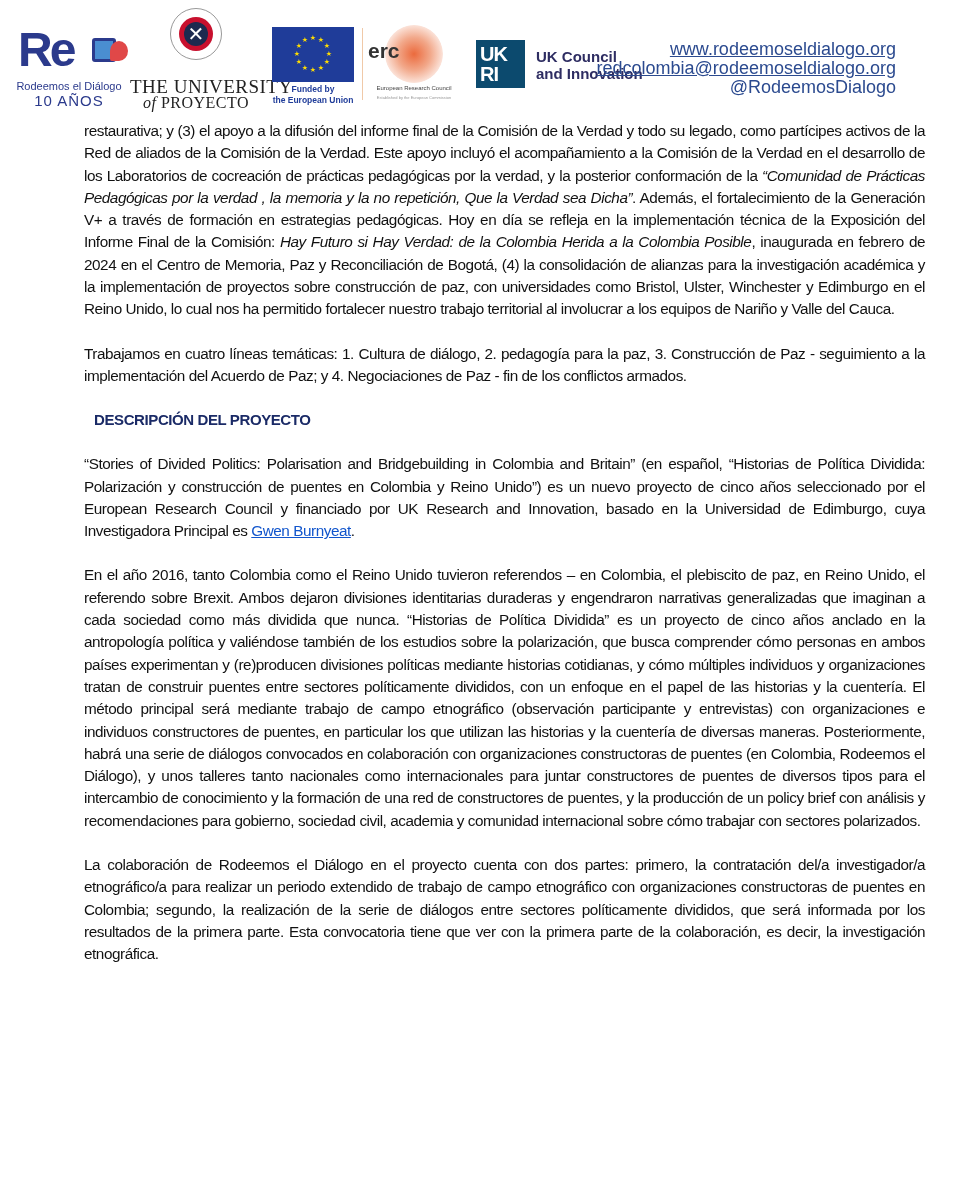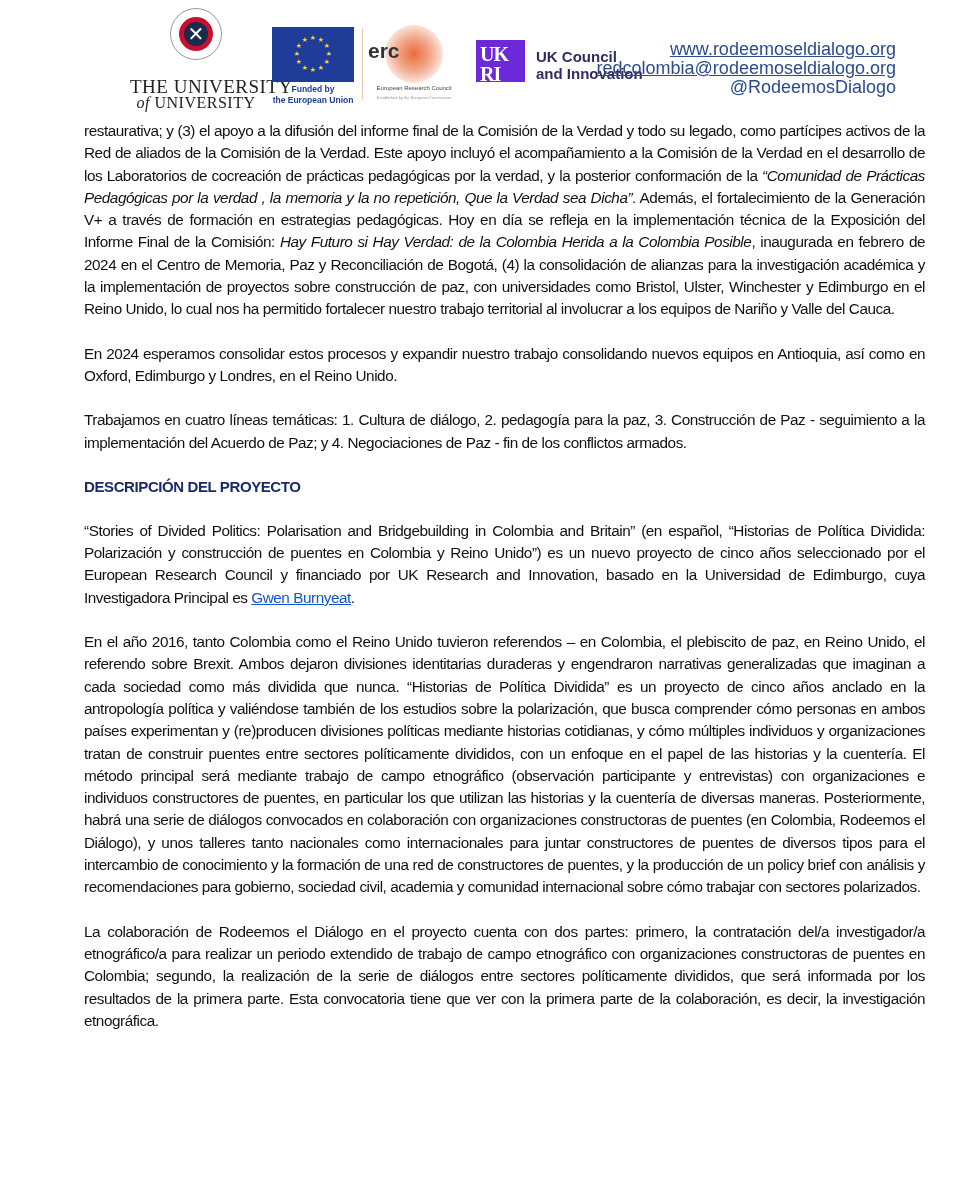--- a/index.html
+++ b/index.html
@@ -38,51 +38,60 @@
   
   .erc { position: absolute; left: 368px; top: 25px; width: 92px; height: 82px; }
   .erc-dots { position: absolute; left: 17px; top: 0; width: 58px; height: 58px; border-radius: 50%;
     background: radial-gradient(circle, rgba(233,90,40,0.9) 0%, rgba(233,110,60,0.6) 40%, rgba(240,140,100,0.25) 70%, rgba(255,255,255,0) 72%); }
   .erc-word { position: absolute; left: 0; top: 14px; width: 92px; text-align: left; font-size: 21px; font-weight: bold; color: #333; }
   .erc-name { position: absolute; left: 0; top: 60px; width: 92px; text-align: center; font-size: 6px; color: #444; white-space: nowrap; }
   .erc-est { position: absolute; left: 0; top: 70px; width: 92px; text-align: center; font-size: 4px; color: #999; white-space: nowrap; }
 
   
   .ukri { position: absolute; left: 476px; top: 40px; width: 175px; height: 52px; }
-  .ukri-box { position: absolute; left: 0; top: 0; width: 49px; height: 42px; background: #6d28d9; color: #fff; font-weight: bold; font-size: 20px; line-height: 20px; padding: 4px 0 0 4px; letter-spacing: -1px; font-family: Liberation Serif, serif; }
+  .ukri-box { position: absolute; left: 0; top: 0; width: 49px; height: 48px; background: #0c4a6e; color: #fff; font-weight: bold; font-size: 20px; line-height: 20px; padding: 4px 0 0 4px; letter-spacing: -1px; }
   .ukri-text { position: absolute; left: 60px; top: 8px; font-size: 15px; font-weight: bold; color: #2e2d62; line-height: 17px; white-space: nowrap; }
 
   
   .contacts { position: absolute; right: 60px; top: 40px; text-align: right; font-family: "Liberation Sans", sans-serif; font-size: 18px; line-height: 19px; color: #2b4a8f; }
   .contacts a { color: #2b4a8f; text-decoration: underline; display: block; }
   .contacts span { display: block; }
 
   
   .doc { position: absolute; left: 84px; top: 120px; width: 841px; font-family: "Liberation Sans Narrow", "Liberation Sans", sans-serif; font-size: 15.3px; line-height: 22.3px; color: #111; }
   .doc p { text-align: justify; margin-bottom: 22px; letter-spacing: -0.45px; word-spacing: 0px; }
-  .doc h2 { font-size: 15px; font-weight: bold; color: #1a2a66; margin: 0 0 22px 0; letter-spacing: -0.4px; line-height: 22px; }
+  .doc h2 { font-size: 15px; font-weight: bold; color: #1a2a66; margin: 0 0 22px 10px; letter-spacing: -0.4px; line-height: 22px; }
   .doc em { font-style: italic; }
   .doc a { color: #1155cc; text-decoration: underline; }
 </style>
 </head>
 <body>
 
 <div class="header">
 
+  <div class="red-logo">
+    <div class="red-mark">
+      <span class="red-word">Re</span>
+      <span class="red-bubble-blue"></span>
+      <span class="red-bubble-red"></span>
+    </div>
+    <div class="red-sub">Rodeemos el Diálogo</div>
+    <div class="red-years">10 AÑOS</div>
+  </div>
 
   <div class="edin">
     <div class="edin-seal">
       <div class="edin-seal-inner">
         <div class="edin-seal-core">
             <div class="edin-seal-x">✕</div>
           </div>
       </div>
     </div>
     <div class="edin-line1">THE UNIVERSITY</div>
-    <div class="edin-line2"><i>of</i> <span>UNIVERSITY</span></div>
+    <div class="edin-line2"><i>of</i> <span>PROYECTO</span></div>
   </div>
 
   <div class="eu">
     <div class="eu-flag">
       <svg class="eu-stars" viewBox="0 0 82 55">
         <g fill="#ffdd00" font-size="7" text-anchor="middle">
           <text x="41" y="13">★</text>
             <text x="49" y="15">★</text>
             <text x="55" y="21">★</text>
           <text x="57" y="29">★</text>
@@ -123,21 +132,20 @@
   <div class="contacts">
     <a>www.rodeemoseldialogo.org</a>
     <a>redcolombia@rodeemoseldialogo.org</a>
     <span>@RodeemosDialogo</span>
   </div>
 </div>
 
 <div class="doc">
   <p><span>restaurativa; y (3) el apoyo a la difusión del informe final de la Comisión de la Verdad y todo su legado, como partícipes activos de la Red de aliados de la Comisión de la Verdad.  Este apoyo incluyó el acompañamiento  a la Comisión de la Verdad en el desarrollo de los Laboratorios de cocreación de prácticas pedagógicas por la verdad, y la posterior conformación de la </span><em>“Comunidad de Prácticas Pedagógicas por la verdad , la memoria y la no repetición, Que la Verdad sea Dicha”</em><span>. Además, el fortalecimiento de la Generación V+ a través de formación en estrategias pedagógicas. Hoy en día se refleja en la implementación técnica de la Exposición del Informe Final de la Comisión:  </span><em>Hay Futuro si Hay Verdad: de la Colombia Herida a la Colombia Posible</em><span>, inaugurada en febrero de 2024 en el Centro de Memoria, Paz y Reconciliación de Bogotá, (4) la consolidación de alianzas para la investigación académica y la implementación de proyectos sobre construcción de paz, con universidades como Bristol, Ulster, Winchester y Edimburgo en el Reino Unido, lo cual nos ha permitido fortalecer nuestro trabajo territorial al involucrar a los equipos de Nariño y Valle del Cauca.</span></p>
 
-  <p>En 2024 esperamos consolidar estos procesos y expandir nuestro trabajo consolidando nuevos equipos en Antioquia, así como en Oxford, Edimburgo y Londres, en el Reino Unido.</p>
 
   <p>Trabajamos en cuatro líneas temáticas: 1. Cultura de diálogo, 2. pedagogía para la paz, 3. Construcción de Paz - seguimiento a la implementación del Acuerdo de Paz; y 4. Negociaciones de Paz - fin de los conflictos armados.</p>
 
   <h2>DESCRIPCIÓN DEL PROYECTO</h2>
 
   <p><span>“Stories of Divided Politics: Polarisation and Bridgebuilding in Colombia and Britain” (en español, “Historias de Política Dividida: Polarización y construcción de puentes en Colombia y Reino Unido”) es un nuevo proyecto de cinco años seleccionado por el European Research Council y financiado por UK Research and Innovation, basado en la Universidad de Edimburgo, cuya Investigadora Principal es </span><a>Gwen Burnyeat</a><span>.</span></p>
 
   <p>En el año 2016, tanto Colombia como el Reino Unido tuvieron referendos – en Colombia, el plebiscito de paz, en Reino Unido, el referendo sobre Brexit. Ambos dejaron divisiones identitarias duraderas y engendraron narrativas generalizadas que imaginan a cada sociedad como más dividida que nunca. “Historias de Política Dividida” es un proyecto de cinco años anclado en la antropología política y valiéndose también de los estudios sobre la polarización, que busca comprender cómo personas en ambos países experimentan y (re)producen divisiones políticas mediante historias cotidianas, y cómo múltiples individuos y organizaciones tratan de construir puentes entre sectores políticamente divididos, con un enfoque en el papel de las historias y la cuentería. El método principal será mediante trabajo de campo etnográfico (observación participante y entrevistas) con organizaciones e individuos constructores de puentes, en particular los que utilizan las historias y la cuentería de diversas maneras. Posteriormente, habrá una serie de diálogos convocados en colaboración con organizaciones constructoras de puentes (en Colombia, Rodeemos el Diálogo), y unos talleres tanto nacionales como internacionales para juntar constructores de puentes de diversos tipos para el intercambio de conocimiento y la formación de una red de constructores de puentes, y la producción de un policy brief con análisis y recomendaciones para gobierno, sociedad civil, academia y comunidad internacional sobre cómo trabajar con sectores polarizados.</p>
 
   <p>La colaboración de Rodeemos el Diálogo en el proyecto cuenta con dos partes: primero, la contratación del/a investigador/a etnográfico/a para realizar un periodo extendido de trabajo de campo etnográfico con organizaciones constructoras de puentes en Colombia; segundo, la realización de la serie de diálogos entre sectores políticamente divididos, que será informada por los resultados de la primera parte. Esta convocatoria tiene que ver con la primera parte de la colaboración, es decir, la investigación etnográfica.</p>

